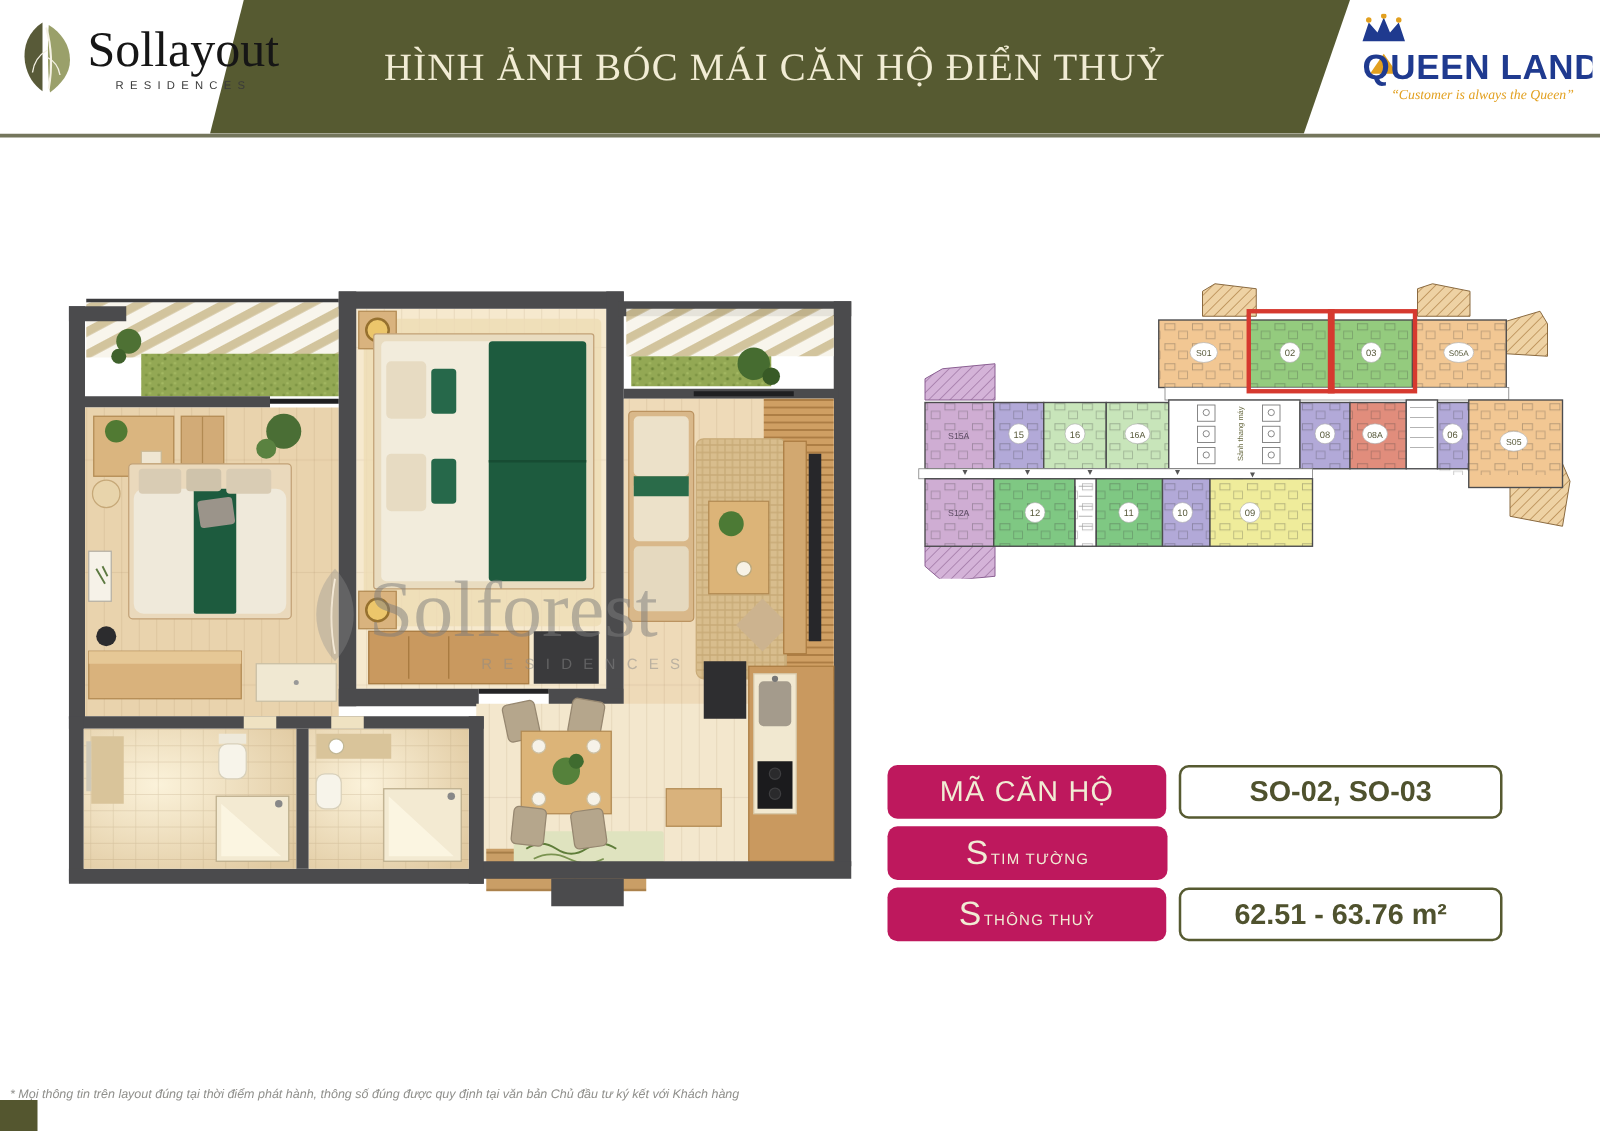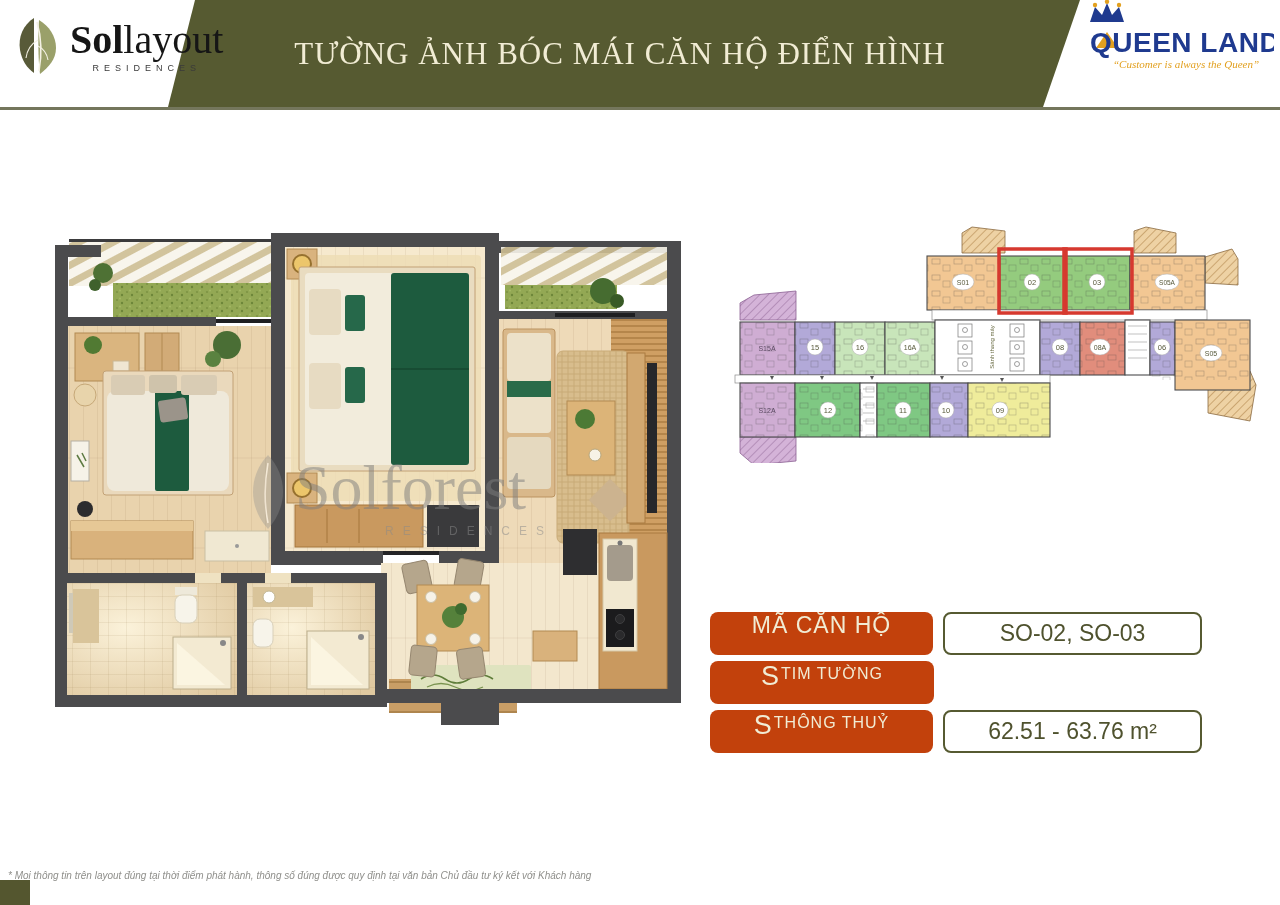--- a/index.html
+++ b/index.html
@@ -8,45 +8,45 @@
   
   .banner{position:absolute;left:150px;top:0;width:940px;height:107px;background:#565a31;
           clip-path:polygon(45px 0,930px 0,893px 100%,18px 100%);
           display:flex;flex-direction:column;justify-content:center;align-items:center;}
   .banner .t1,.banner .t2{font-family:"Liberation Serif",serif;color:#f1ecd4;font-size:31px;
           letter-spacing:1px;line-height:40px;white-space:nowrap;}
   .header-rule{position:absolute;left:0;top:107px;width:1280px;height:3px;background:#74765c;}
   .sf-logo{position:absolute;left:16px;top:16px;display:flex;align-items:center;gap:10px;}
   .sf-text{display:flex;flex-direction:column;align-items:center;}
   .sf-name{font-family:"Liberation Serif",serif;font-size:40px;color:#161616;line-height:42px;}
-  .sf-name b{font-weight:bold;}
+  .sf-name b{font-weight:normal;}
   .sf-sub{font-size:9px;letter-spacing:5px;color:#3a3a3a;margin-top:2px;}
-  .ql-logo{position:absolute;left:1082px;top:0;}
+  .ql-logo{position:absolute;left:1082px;top:11px;}
   
   .info-table{position:absolute;left:710px;top:612px;width:492px;}
   .it-row{display:flex;gap:10px;margin-bottom:6px;}
-  .it-label{width:224px;height:43px;background:#c2410c;border-radius:8px;color:#f1ecd4;
-            display:flex;justify-content:center;align-items:flex-start;font-size:23px;letter-spacing:1px;}
+  .it-label{width:224px;height:43px;background:#be185d;border-radius:8px;color:#f1ecd4;
+            display:flex;justify-content:center;align-items:center;font-size:23px;letter-spacing:1px;}
   .it-label .bigS{font-size:27px;}
-  .it-label sub{font-size:16px;letter-spacing:1px;transform:translateY(4px);margin-left:1px;}
+  .it-label sub{font-size:12px;letter-spacing:1px;transform:translateY(4px);margin-left:1px;}
   .it-value{width:256px;height:39px;background:#fff;border:2.5px solid #565a31;border-radius:8px;
-            color:#4f522e;font-weight:normal;font-size:23px;display:flex;justify-content:center;align-items:center;}
+            color:#4f522e;font-weight:bold;font-size:23px;display:flex;justify-content:center;align-items:center;}
   
   .footnote{position:absolute;left:8px;top:870px;font-style:italic;font-size:10px;color:#8f8f8b;}
   .corner-square{position:absolute;left:0;top:880px;width:30px;height:25px;background:#54562f;}
   .plan3d{position:absolute;left:55px;top:233px;}
   .siteplan{position:absolute;left:710px;top:225px;}
 </style>
 </head>
 <body>
 
 <div class="page">
 
   <div class="banner">
-    <div class="t1">TƯỜNG ẢNH BÓC MÁI CĂN HỘ ĐIỂN HÌNH</div>
+    <div class="t1">HÌNH ẢNH BÓC MÁI CĂN HỘ ĐIỂN THUỶ</div>
   </div>
   <div class="header-rule"></div>
 
   <div class="sf-logo">
     <svg width="44" height="60" viewBox="0 0 44 60">
       <path d="M18 2 C7 9 2 21 4 34 C6 45 11 52 18 57 L18 2 Z" fill="#585a38"></path>
       <path d="M23 4 C33 10 40 20 40 32 C40 43 33 51 24 58 C22 44 22 18 23 4 Z" fill="#9aa06a"></path>
       <path d="M21 6 C25 20 26 38 23 55" stroke="#f4f1e4" stroke-width="1.6" fill="none"></path>
       <path d="M22 24 C15 28 11 34 10 42 M22 30 C28 33 31 38 32 44" stroke="#f4f1e4" stroke-width="1.1" fill="none"></path>
     </svg>

